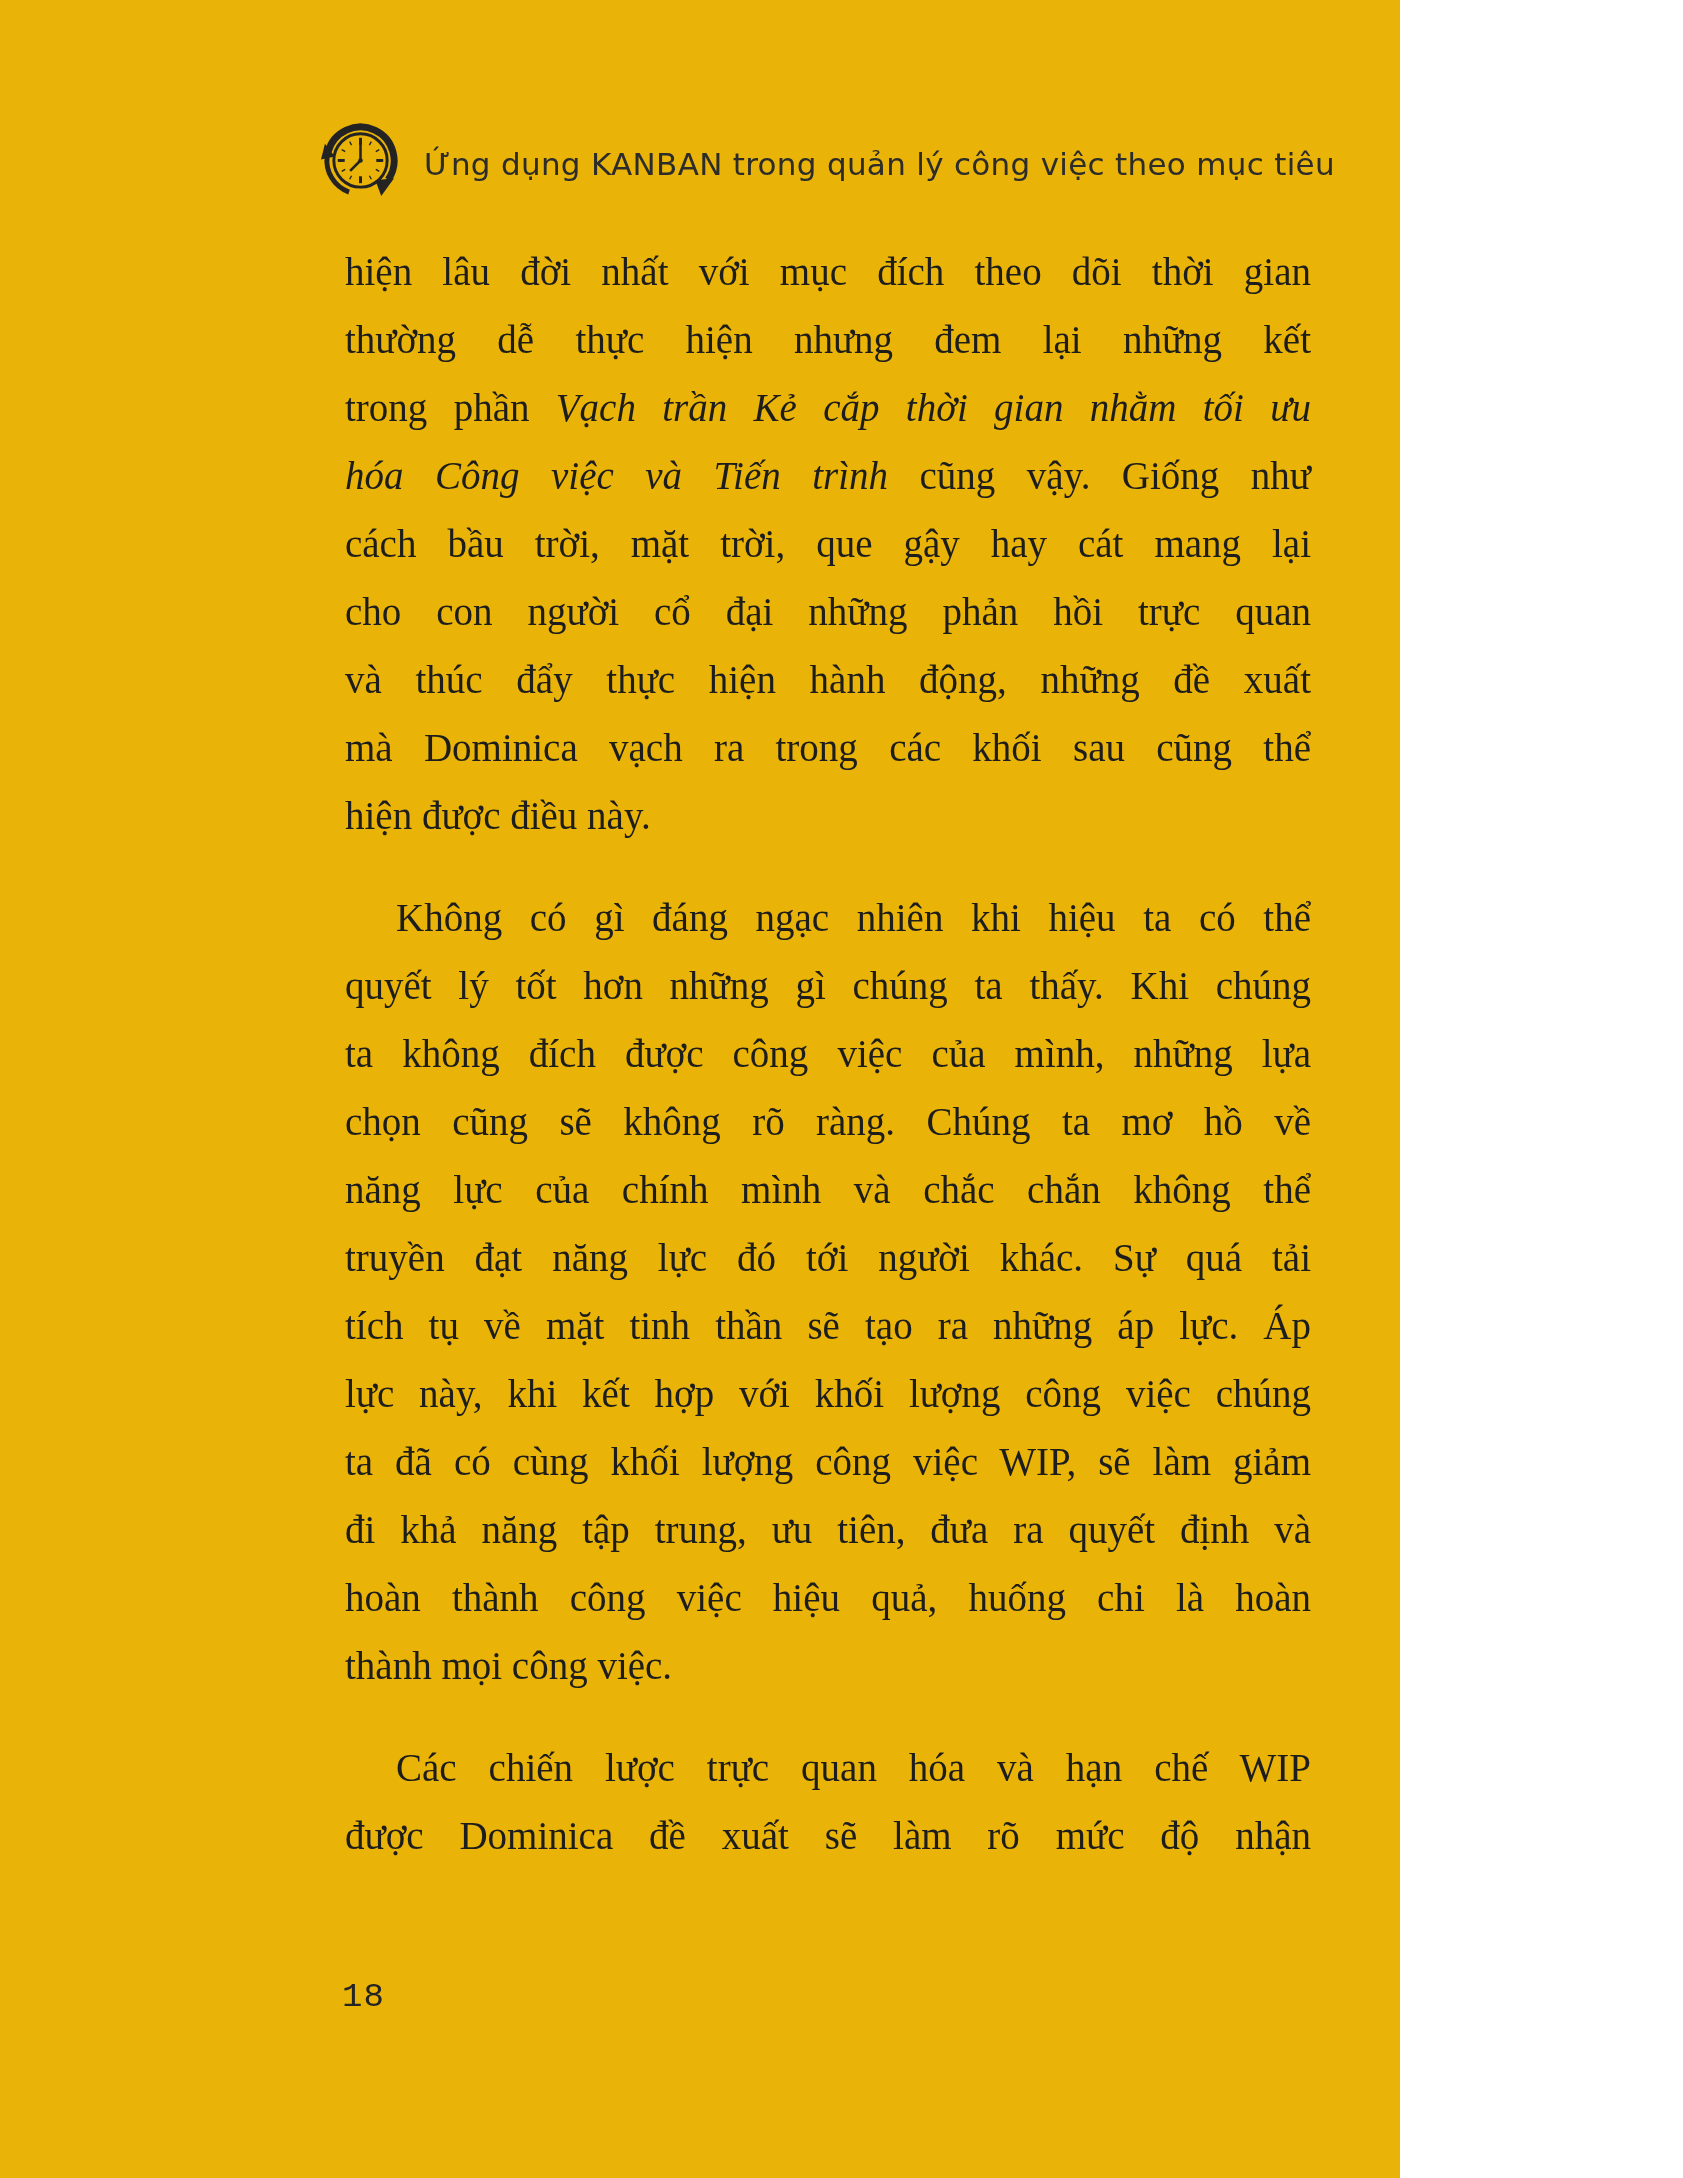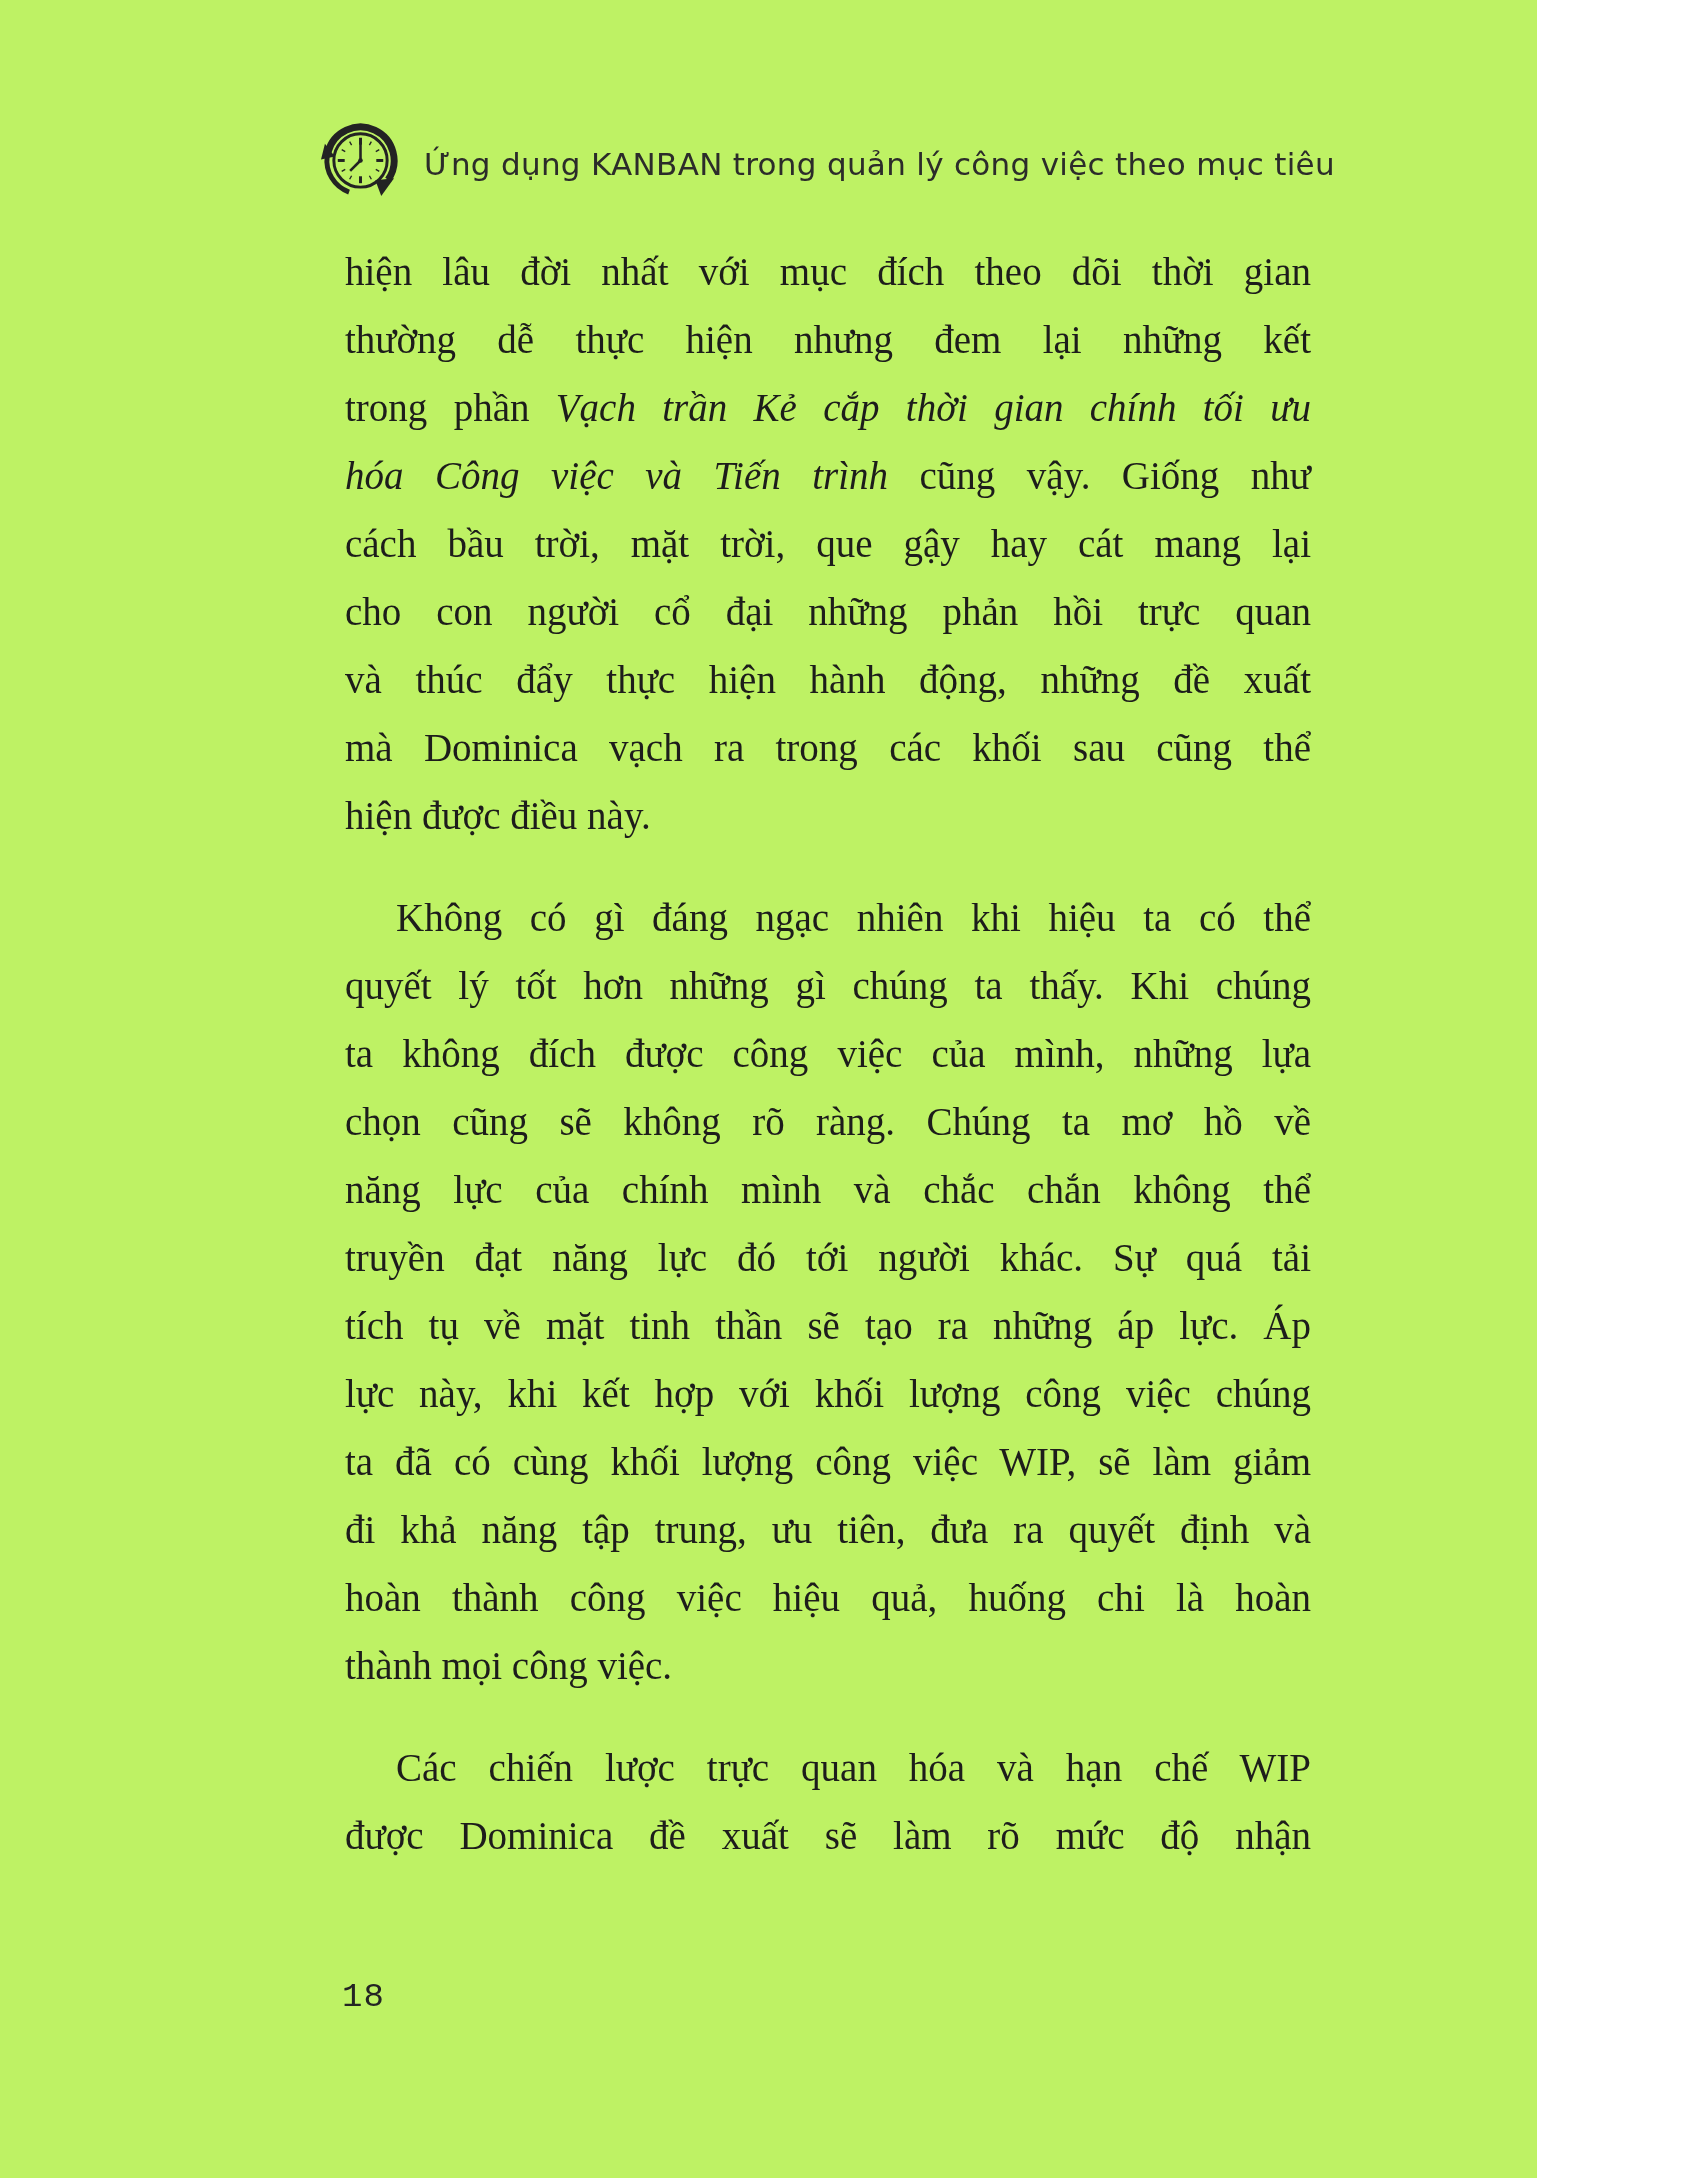--- a/index.html
+++ b/index.html
@@ -1,20 +1,20 @@
 <!DOCTYPE html>
 <html><head>
 <meta charset="utf-8">
 <style>
   html, body { margin: 0; padding: 0; background: #ffffff; }
   .page {
     position: relative;
-    width: 1537px;
+    width: 1400px;
     height: 2178px;
-    background: #bef264;
+    background: #eab308;
     overflow: hidden;
     font-family: "Liberation Serif", serif;
     color: #1d1d1b;
   }
   
   .header {
     position: absolute;
     left: 321px;
     top: 115px;
     display: flex;
@@ -95,21 +95,21 @@
       <line x1="40" y1="46" x2="29.5" y2="56.5" stroke="#232323" stroke-width="2.6"></line>
       <circle cx="40" cy="46" r="2.3" fill="#232323"></circle>
     </svg>
     <span class="header-title">Ứng dụng KANBAN trong quản lý công việc theo mục tiêu</span>
   </div>
 
   <div class="body-text" id="body-text">
       <div class="paragraph">
         <div class="body-line"><span>hiện lâu đời nhất với mục đích theo dõi thời gian</span></div>
         <div class="body-line"><span>thường dễ thực hiện nhưng đem lại những kết</span></div>
-        <div class="body-line"><span>trong phần </span><span class="seg-italic">Vạch trần Kẻ cắp thời gian chính tối ưu</span></div>
+        <div class="body-line"><span>trong phần </span><span class="seg-italic">Vạch trần Kẻ cắp thời gian nhằm tối ưu</span></div>
         <div class="body-line"><span class="seg-italic">hóa Công việc và Tiến trình</span><span> cũng vậy. Giống như</span></div>
         <div class="body-line"><span>cách bầu trời, mặt trời, que gậy hay cát mang lại</span></div>
         <div class="body-line"><span>cho con người cổ đại những phản hồi trực quan</span></div>
         <div class="body-line"><span>và thúc đẩy thực hiện hành động, những đề xuất</span></div>
         <div class="body-line"><span>mà Dominica vạch ra trong các khối sau cũng thể</span></div>
         <div class="body-line paragraph-end"><span>hiện được điều này.</span></div>
       </div>
       <div class="paragraph indent">
         <div class="body-line"><span>Không có gì đáng ngạc nhiên khi hiệu ta có thể</span></div>
         <div class="body-line"><span>quyết lý tốt hơn những gì chúng ta thấy. Khi chúng</span></div>

